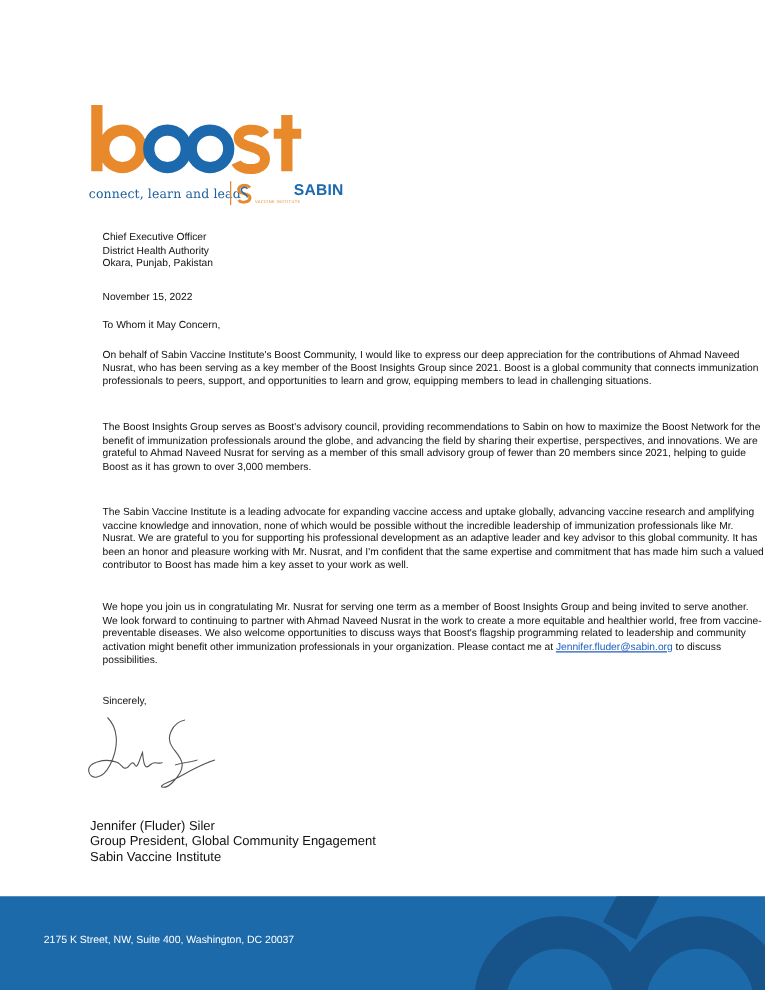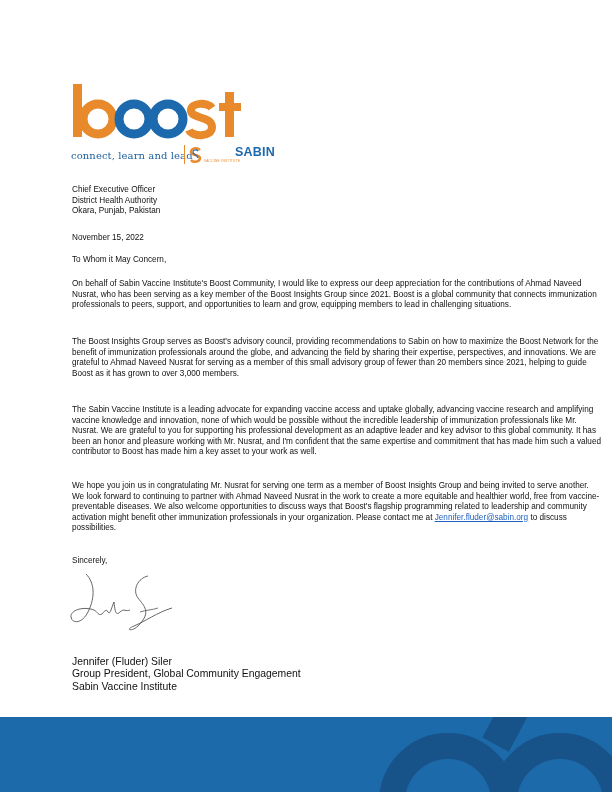--- a/index.html
+++ b/index.html
@@ -20,21 +20,21 @@
   .sabin-mark { position: absolute; left: 189px; top: 147px; width: 13px; height: 16px; }
   .sabin-text {
     position: absolute; left: 203px; top: 145px;
     font-weight: bold; font-size: 12.5px; color: #1c6aad; letter-spacing: 0.2px; margin-left: 32px;
   }
   .sabin-sub {
     position: absolute; left: 204px; top: 159px; font-size: 3.2px; color: #e8892b; letter-spacing: 0.3px;
     white-space: nowrap;
   }
 
-  .text { position: absolute; left: 72px; font-size: 8.2px; line-height: 10.6px; color: #111; }
+  .text { position: absolute; left: 82px; font-size: 8.2px; line-height: 10.6px; color: #111; }
   .recipient { top: 185px; }
   .recipient div { white-space: nowrap; }
   .date { top: 233px; }
   .salutation { top: 255px; }
   .para { width: 530px; }
   .p1 { top: 279px; }
   .p2 { top: 337px; }
   .p3 { top: 405px; }
   .p4 { top: 481px; }
   .email-link { color: #1f5fbf; text-decoration: underline; }
@@ -110,14 +110,15 @@
   <div>Sabin Vaccine Institute</div>
 </div>
 
 <div class="footer">
   <svg class="footer-art" width="282" height="75" viewBox="0 0 282 75">
     <circle cx="118" cy="85" r="56" fill="none" stroke="#175388" stroke-width="26"></circle>
     <circle cx="230" cy="85" r="56" fill="none" stroke="#175388" stroke-width="26"></circle>
     <rect x="160" y="-10" width="30" height="40" fill="#175388" transform="rotate(28 175 10)"></rect>
   </svg>
   <div class="footer-text">
+    <div>2175 K Street, NW, Suite 400, Washington, DC 20037</div>
   </div>
 </div>
 
 </body></html>

